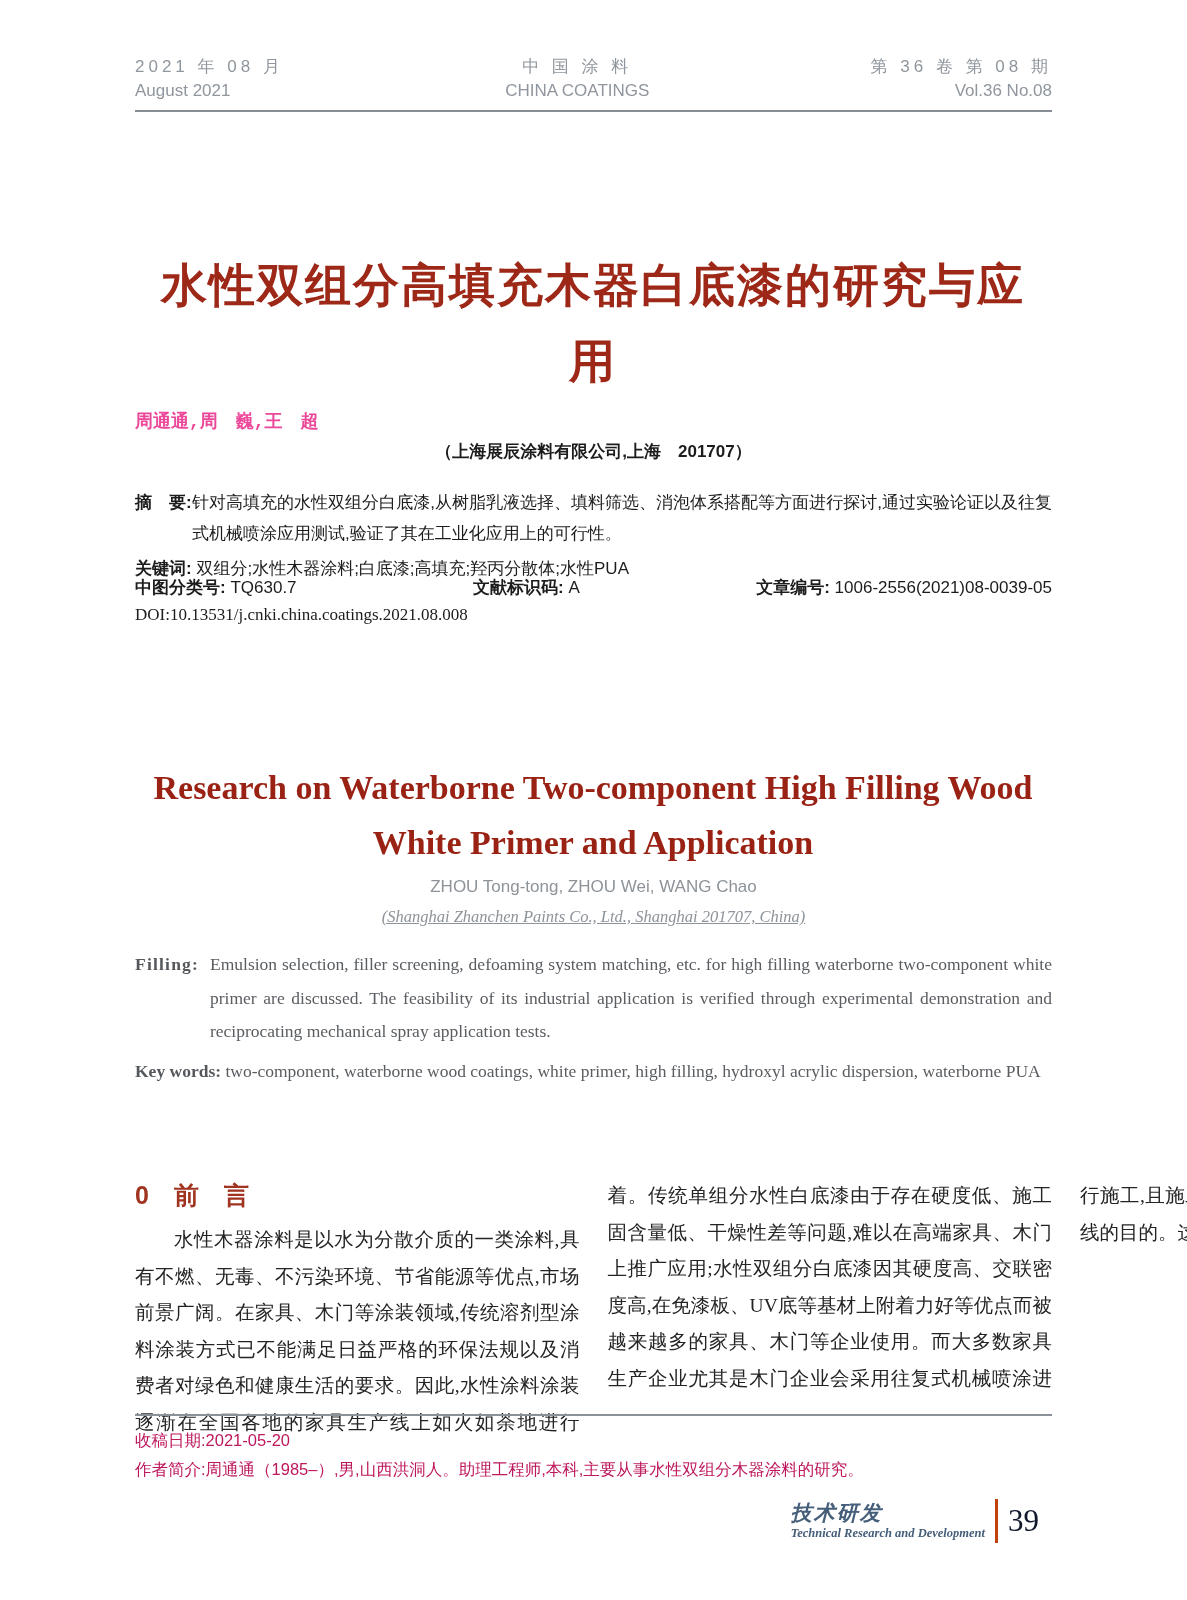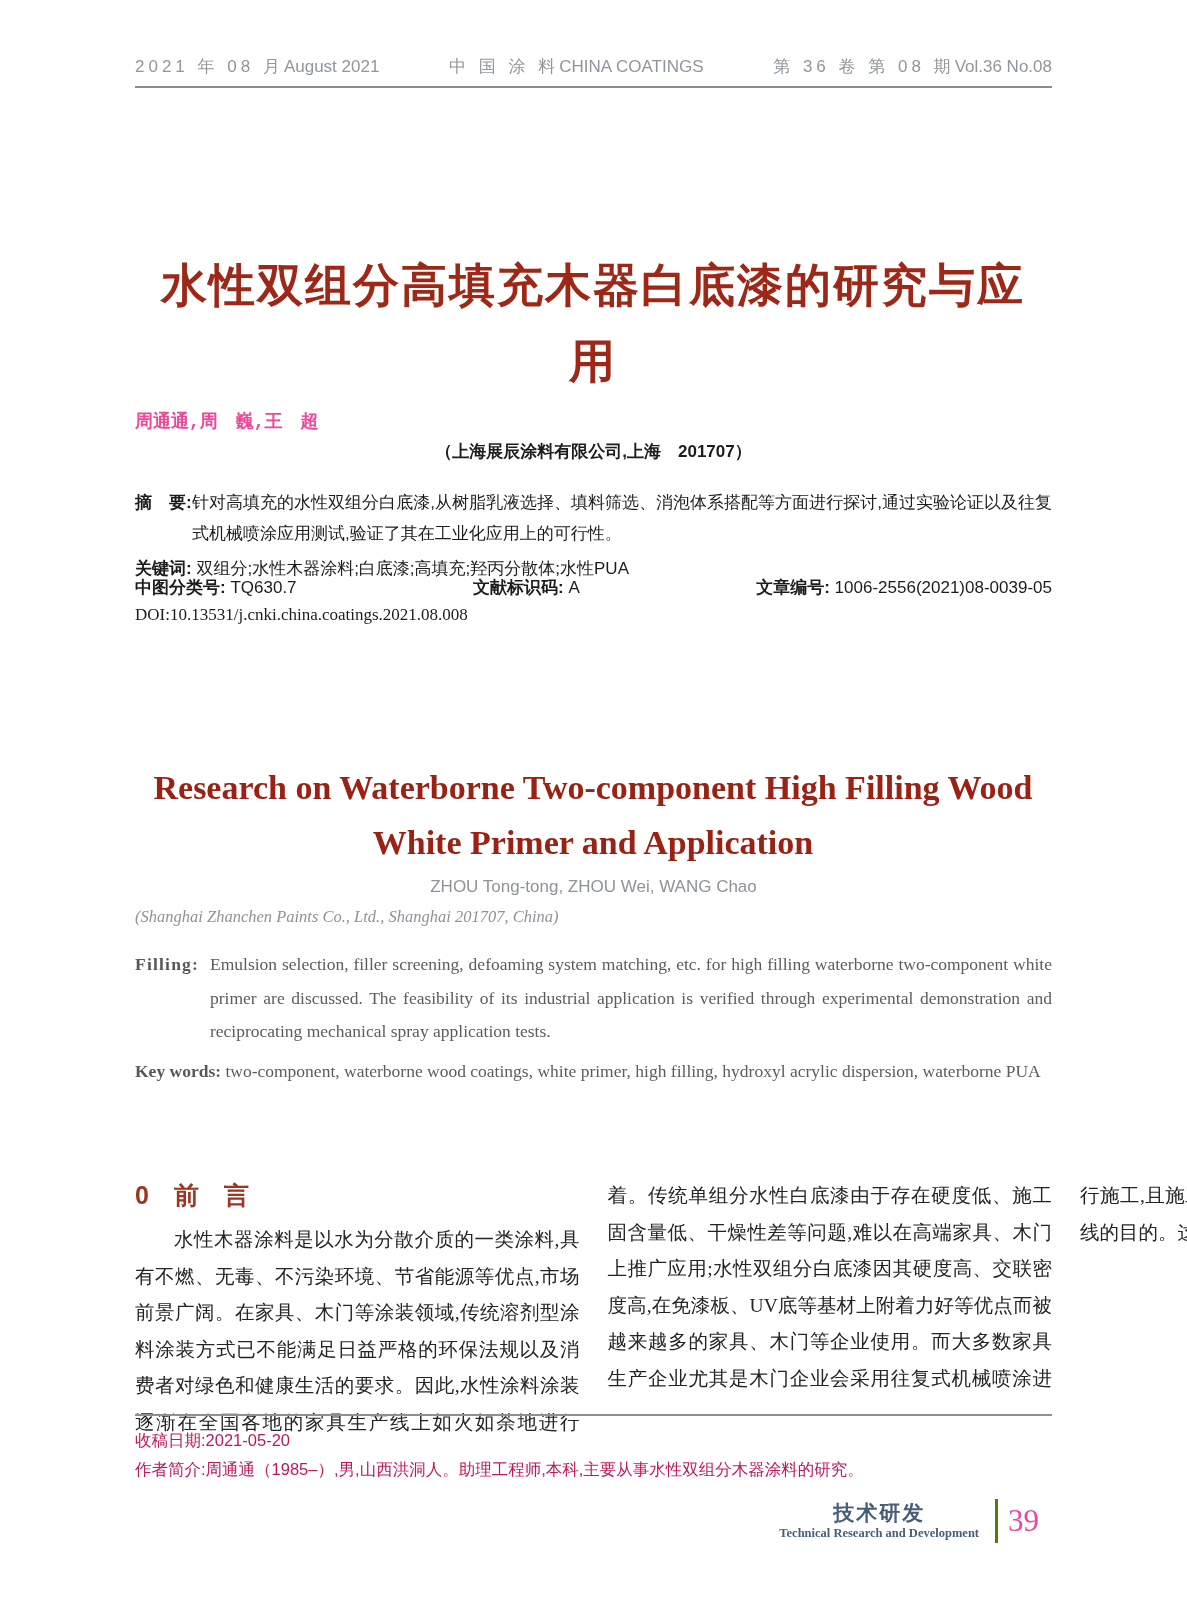--- a/index.html
+++ b/index.html
@@ -19,21 +19,21 @@
     left: 135px; top: 55px;
     width: 917px;
     display: flex;
     justify-content: space-between;
     color: #8f969d;
     font-size: 17px;
     line-height: 24px;
     padding-bottom: 7px;
     border-bottom: 2px solid #878d94;
   }
-  .header .col { display: flex; flex-direction: row; }
+  .header .col { display: flex; flex-direction: column; }
   .header .col.center { text-align: center; }
   .header .col.right { text-align: right; }
   .header .cn { letter-spacing: 4px; }
   
   .title-cn {
     position: absolute;
     left: 143px; top: 248px;
     width: 900px;
     text-align: center;
     color: #9d2817;
@@ -108,25 +108,26 @@
     left: 135px; top: 877px;
     width: 917px;
     text-align: center;
     font-size: 17px;
     color: #8d9399;
   }
   .affil-en {
     position: absolute;
     left: 135px; top: 907px;
     width: 917px;
-    text-align: left;
+    text-align: center;
     font-family: "Liberation Serif", serif;
     font-style: italic;
     font-size: 16.5px;
     color: #8d9399;
+    text-decoration: underline;
   }
   
   .abstract-en {
     position: absolute;
     left: 135px; top: 948px;
     width: 917px;
     font-family: "Liberation Serif", serif;
     font-size: 17.5px;
     line-height: 33.5px;
     color: #595d61;
@@ -170,32 +171,33 @@
     color: #be185d;
   }
   
   .footer {
     position: absolute;
     right: 148px; top: 1499px;
     display: flex;
     align-items: center;
   }
   .footer .sec {
-    text-align: center;
+    text-align: left;
     color: #455e79;
-    padding-right: 16px;
+    padding-right: 10px;
+    font-style: italic;
   }
   .footer .sec .cn { font-size: 21px; font-weight: bold; letter-spacing: 2px; line-height: 24px; }
   .footer .sec .en { font-family: "Liberation Serif", serif; font-size: 12.5px; font-weight: bold; line-height: 16px; }
   .footer .pageno {
-    border-left: 3px solid #4d7c0f;
+    border-left: 3px solid #c2410c;
     padding-left: 10px;
     font-family: "Liberation Serif", serif;
     font-size: 31px;
-    color: #ec4899;
+    color: #0f172a;
     line-height: 44px;
   }
 </style>
 </head>
 <body>
 
 <div class="page">
 
   <div class="header">
     <div class="col">

